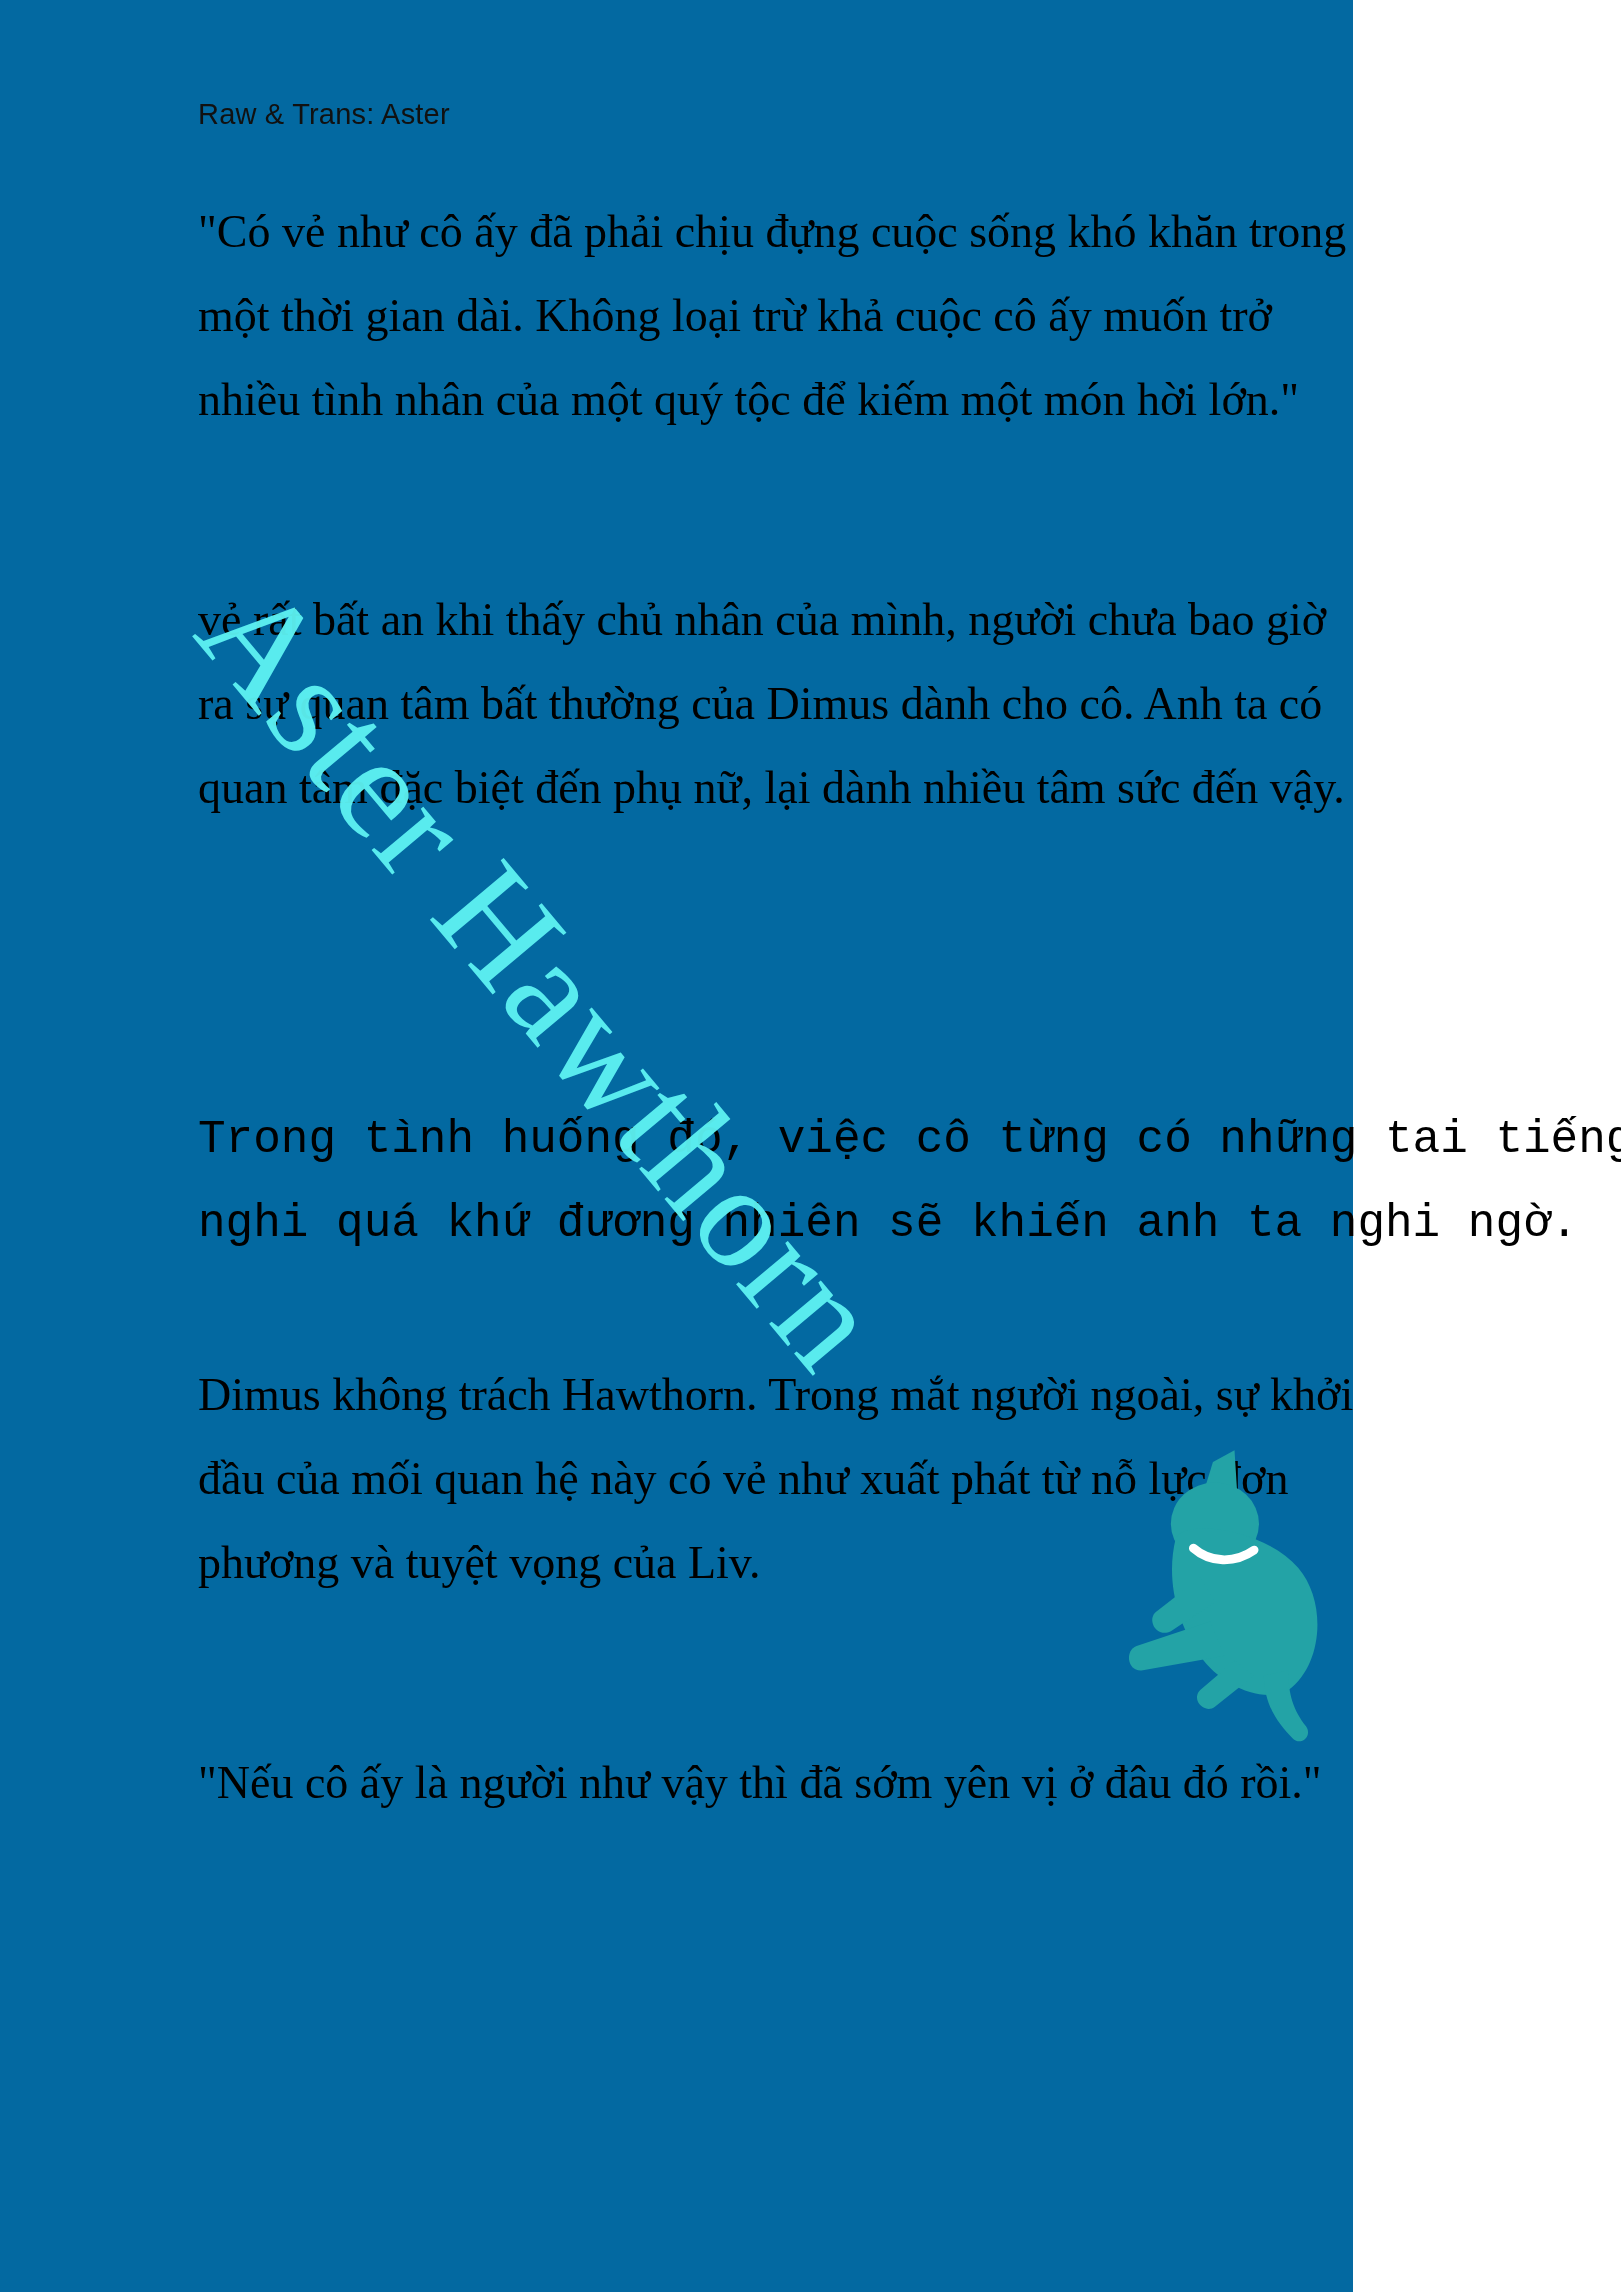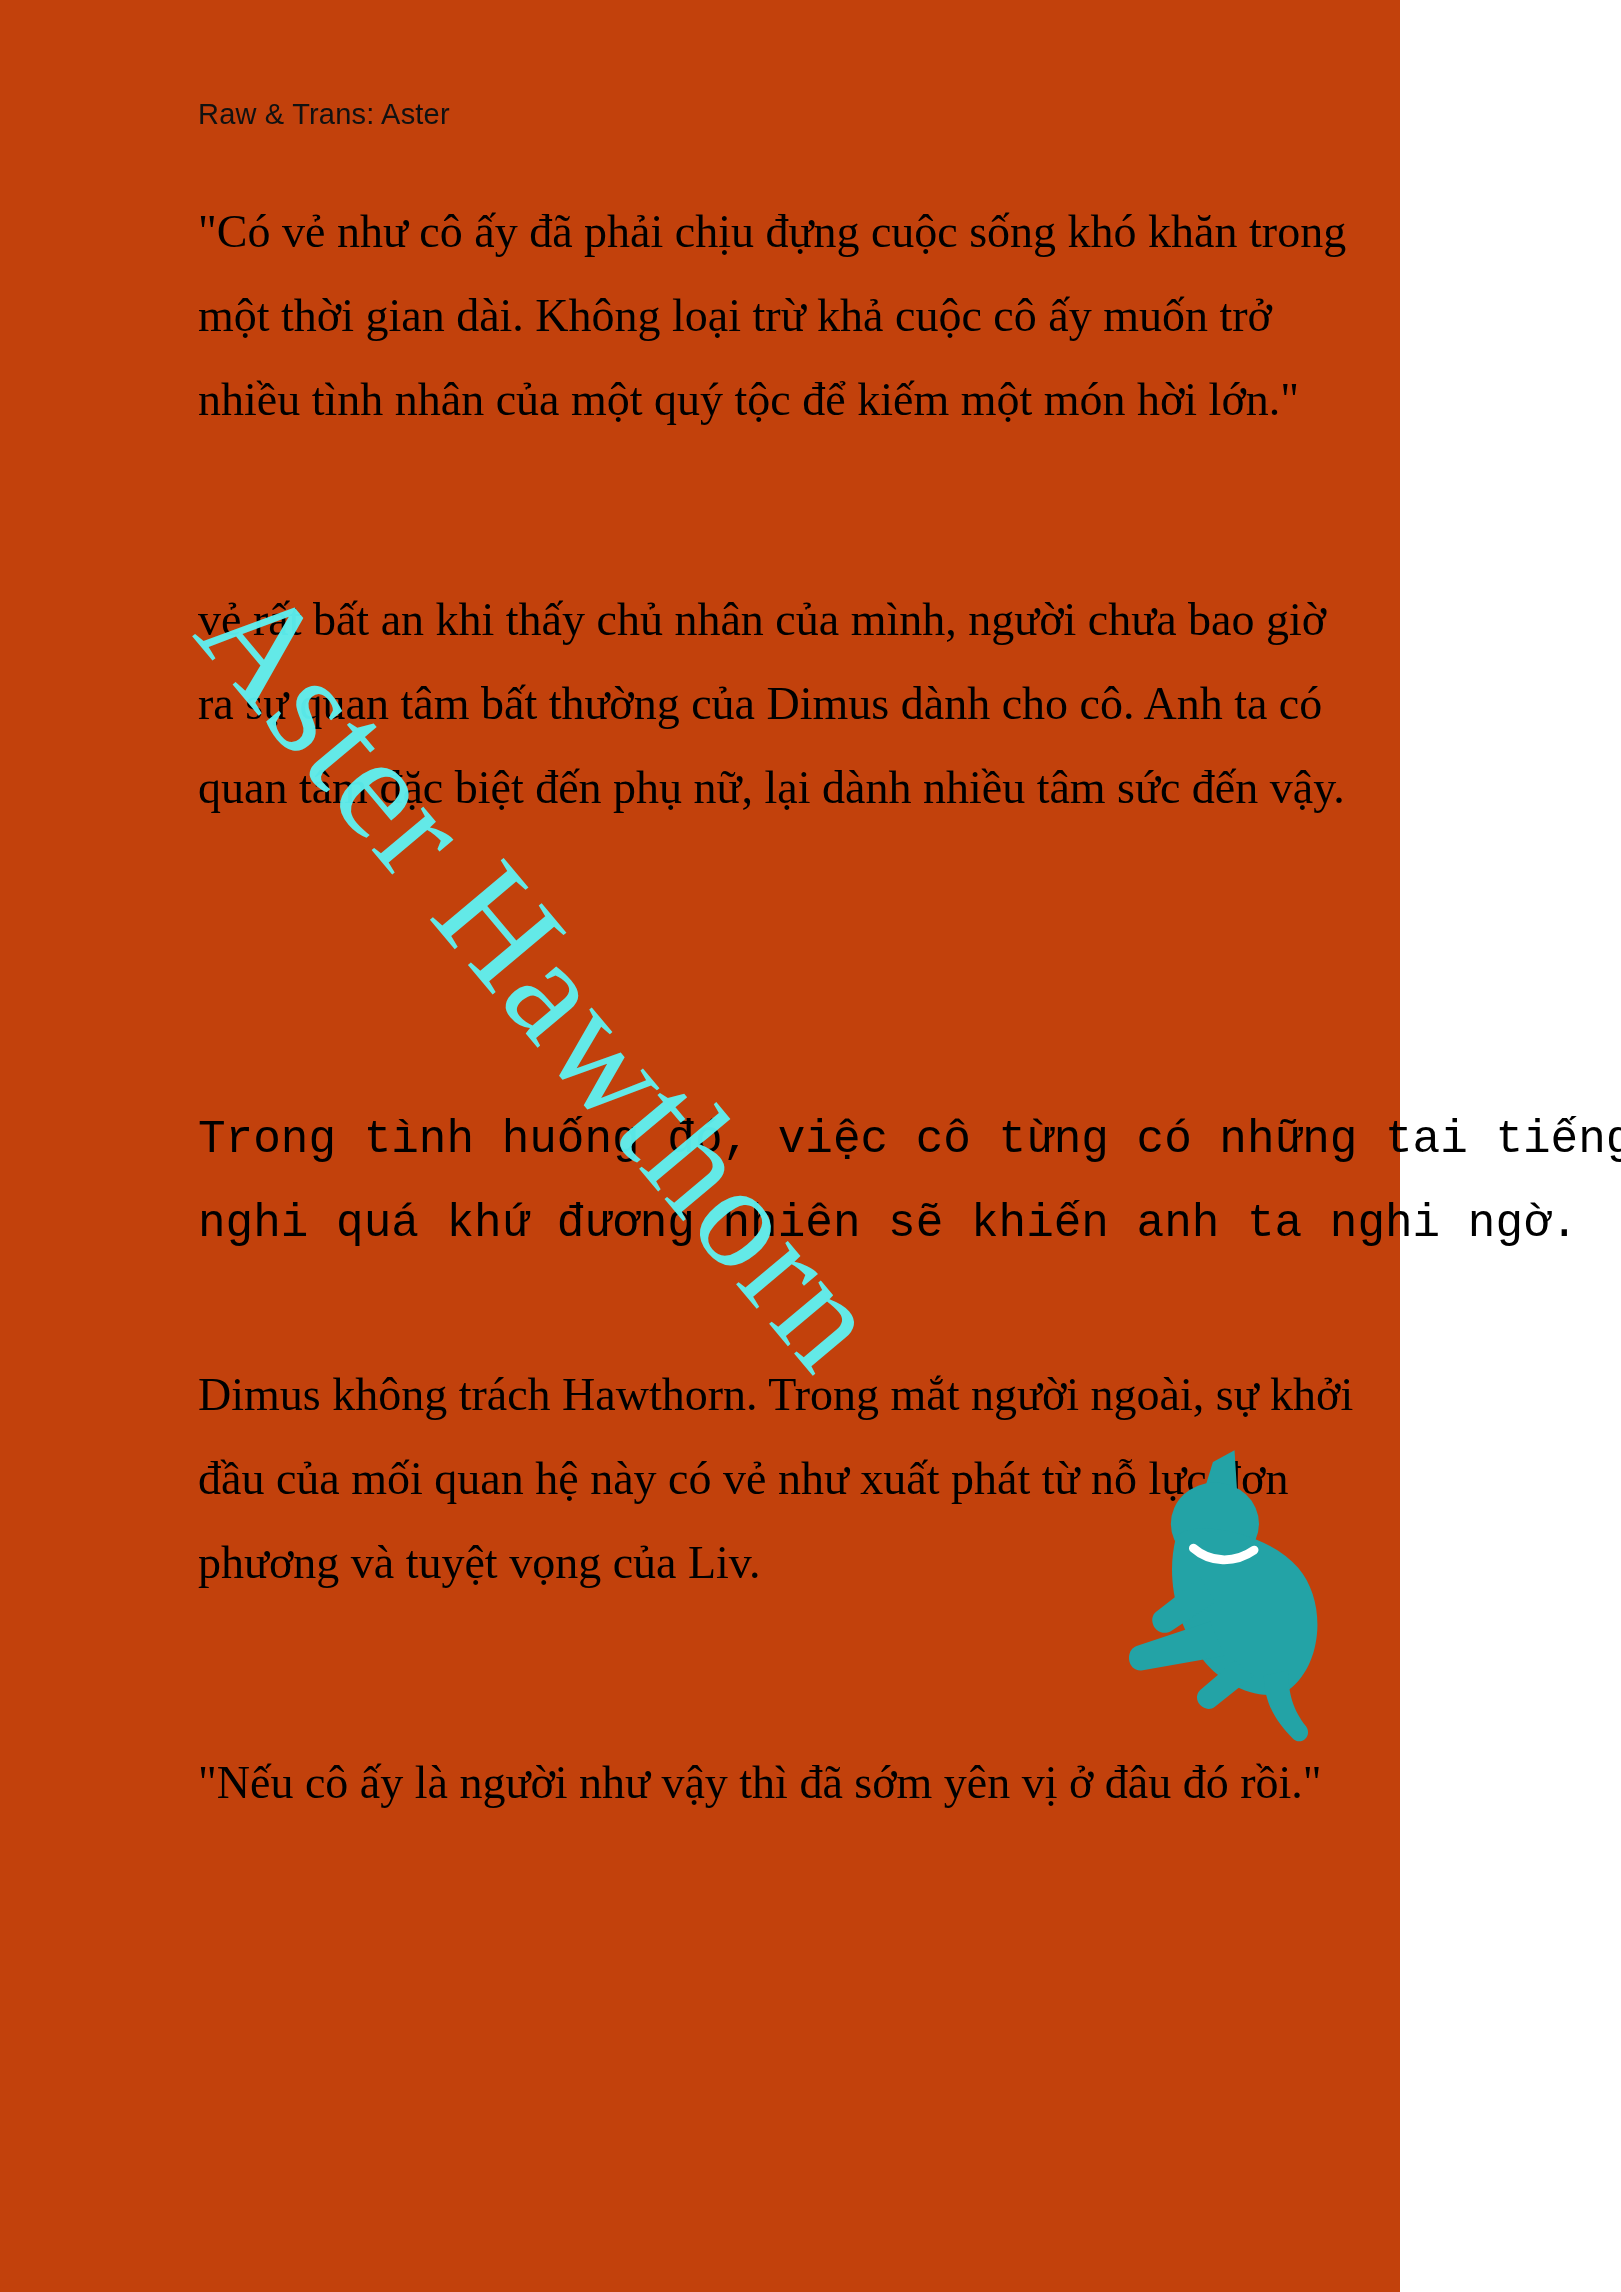--- a/index.html
+++ b/index.html
@@ -1,17 +1,17 @@
 <!DOCTYPE html>
 <html><head>
 <meta charset="utf-8">
 <style>
   html, body { margin: 0; padding: 0; background: #ffffff; }
   body { width: 1621px; height: 2293px; position: relative; overflow: hidden; }
-  .page { position: absolute; left: 0; top: 0; width: 1353px; height: 2293px; background: #c2410c; padding-left: 47px; }
+  .page { position: absolute; left: 0; top: 0; width: 1353px; height: 2293px; background: #0369a1; }
   .header {
     position: absolute; left: 198px; top: 98px;
     font-family: "Liberation Sans", sans-serif; font-size: 29px; color: #111;
     letter-spacing: 0.2px;
   }
   .para {
     position: absolute; left: 198px; width: 1274px;
     font-family: "Liberation Serif", serif; font-size: 46px; line-height: 84px;
     color: #000;
   }

